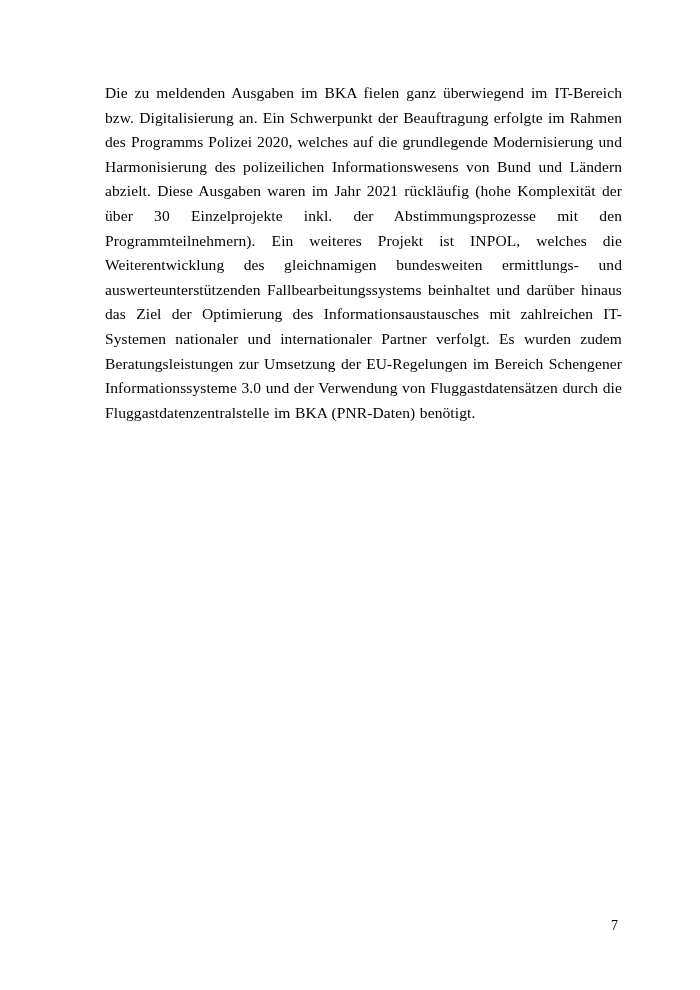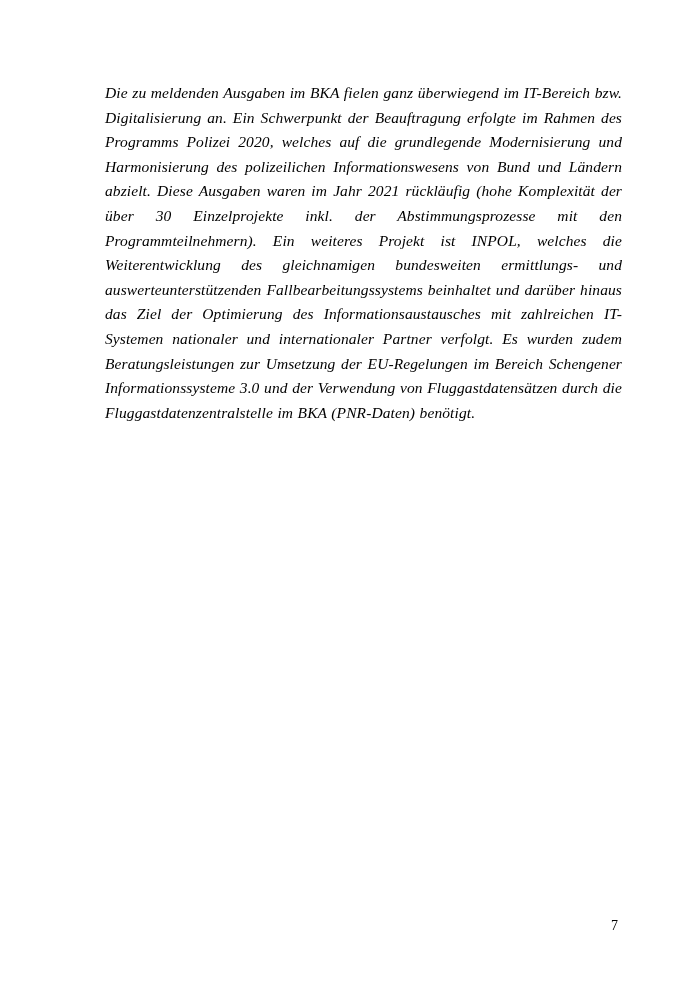--- a/index.html
+++ b/index.html
@@ -24,21 +24,20 @@
       width: 517px;
     }
     .body-paragraph {
       margin: 0;
       font-size: 15.5px;
       line-height: 24.6px;
       text-align: justify;
       text-justify: inter-word;
       letter-spacing: 0.1px;
       word-spacing: 0.5px;
-      font-style: italic;
     }
     .page-footer {
       position: absolute;
       right: 82px;
       bottom: 56px;
       font-size: 14px;
       line-height: 16px;
       text-align: right;
     }
   </style>

